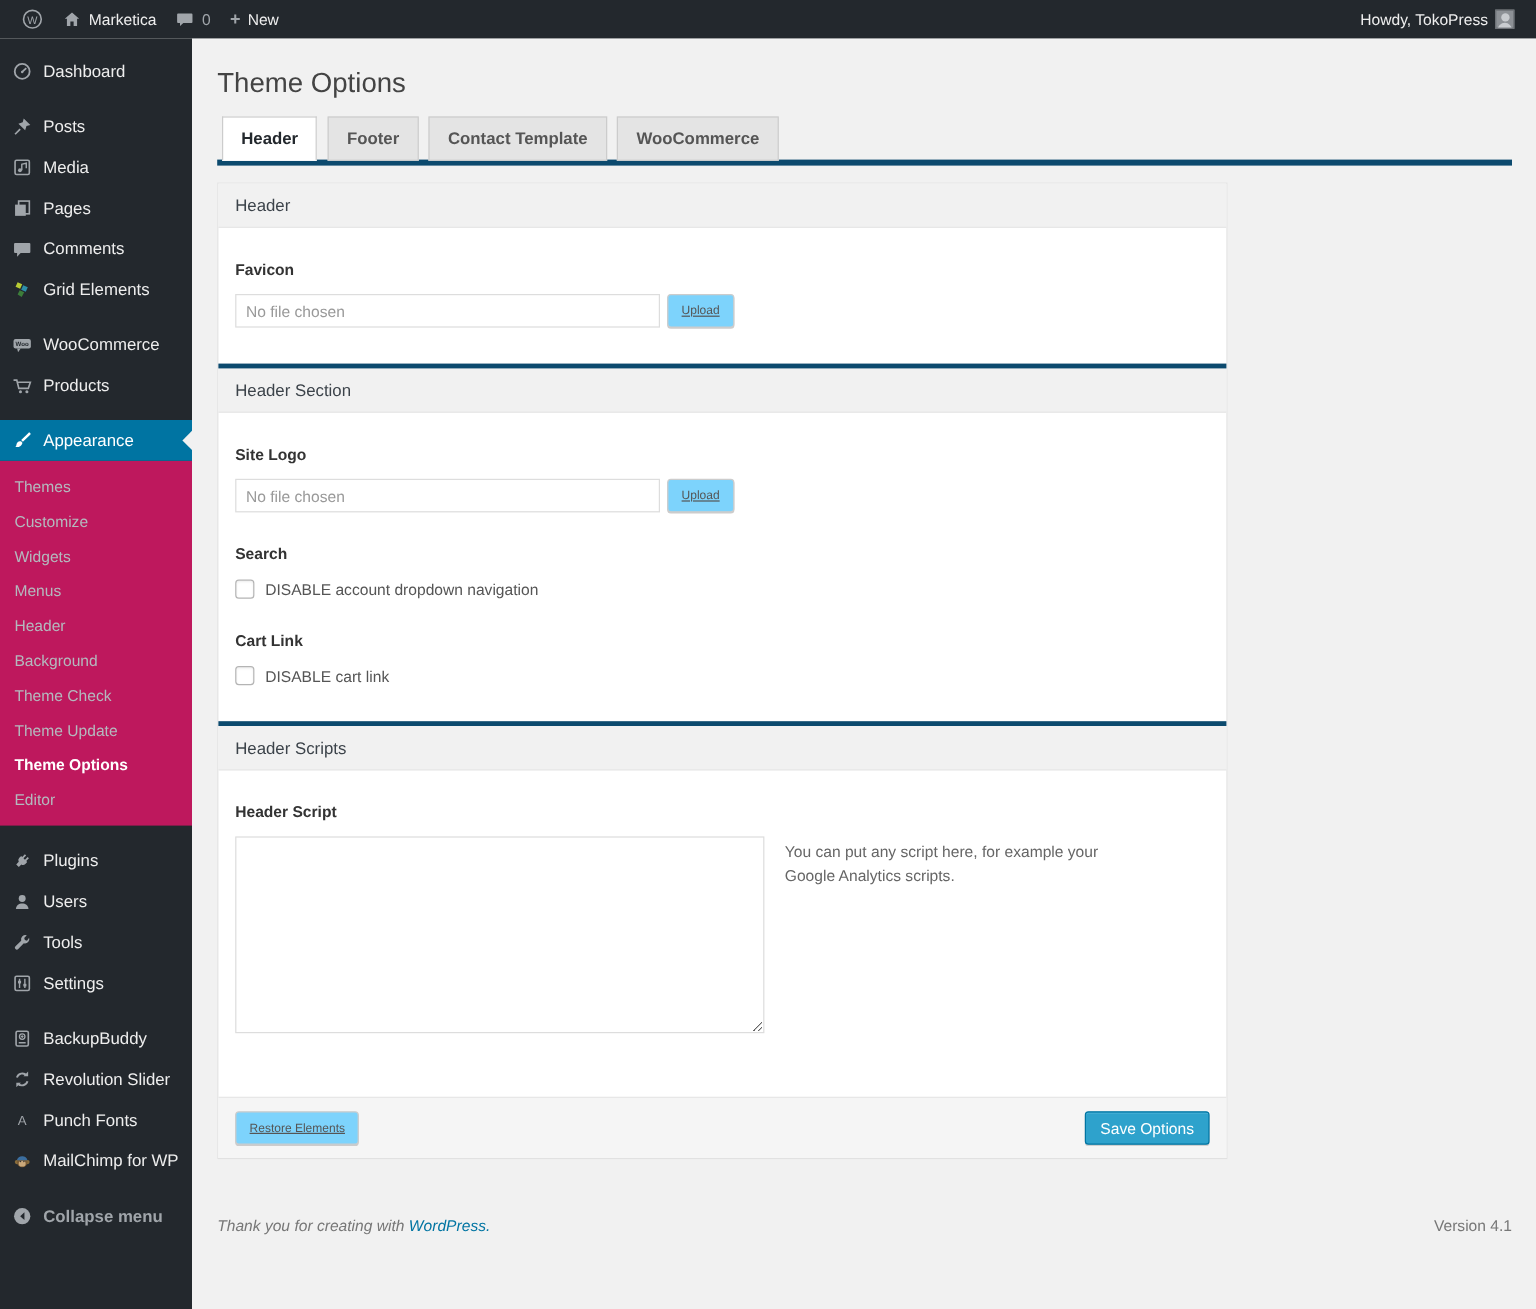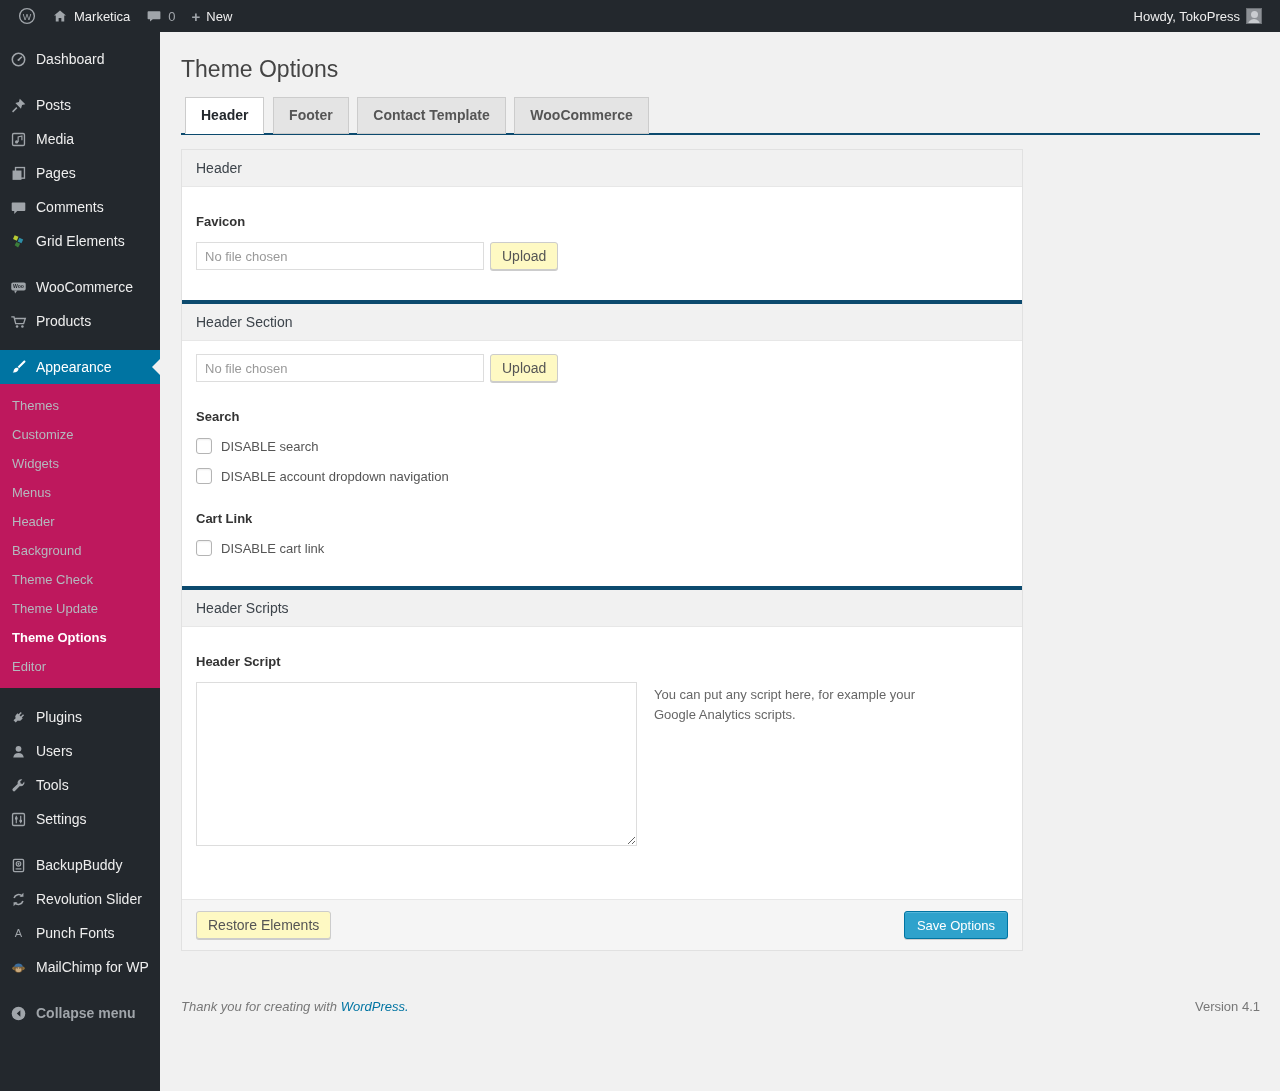--- a/index.html
+++ b/index.html
@@ -47,48 +47,48 @@
     border:8px solid transparent; border-right-color:#f1f1f1;
   }
   .sep { height:12px; }
   .submenu { background:#be185d; padding:7px 0; }
   .submenu li { padding:7px 12px; font-size:13px; color:#b4b9be; cursor:pointer; }
   .submenu li.current { color:#fff; font-weight:bold; }
   .collapse-label { color:#a0a5aa;font-weight:bold; }
 
   
   .page-title { font-size:23px; font-weight:400; color:#444; margin:0; padding:22px 0 0; line-height:30px; }
-  .tabs { margin-top:13px; border-bottom:2px solid #0c4a6e; padding-left:4px; }
+  .tabs { margin-top:13px; border-bottom:5px solid #0c4a6e; padding-left:4px; }
   .nav-tab {
     display:inline-block; padding:9px 15px; margin:0 5px -1px 0;
     border:1px solid #ccc; background:#e4e4e4; color:#555;
     font-size:14px; font-weight:600; cursor:pointer; line-height:17px;
   }
   .nav-tab.active { background:#fff; color:#23282d; border-bottom:1px solid #fff; font-weight:700; }
 
   
   .panel { width:842px; margin-top:14px; background:#fff; border:1px solid #e1e1e1; }
   .section-head {
     background:#f1f1f1; padding:10px 14px; font-size:14px; color:#3c434a;
     border-top:4px solid #0c4a6e; border-bottom:1px solid #e7e7e7;
   }
   .section-head:first-child { border-top:0; }
   .section-body { padding:0 14px 30px; }
   .field-label { display:block; font-weight:700; font-size:13px; color:#333; margin:27px 0 0; }
   .file-row { margin-top:13px; display:flex; align-items:center; }
   .file-text {
-    width:288px; height:28px; border:1px solid #ddd; background:#fff;
+    width:354px; height:28px; border:1px solid #ddd; background:#fff;
     padding:0 8px; font-size:13px; color:#555; font-family:inherit; outline:none;
   }
   .file-text::placeholder { color:#999; opacity:1; }
   .button {
     height:28px; padding:0 11px; margin-left:6px;
-    background:#fef9c3; border:1px solid #ccc; border-radius:3px;
-    color:#555; font-size:14px; font-family:inherit; cursor:pointer;
-    box-shadow:0 1px 0 #ccc; white-space:nowrap;
+    background:#7dd3fc; border:1px solid #ccc; border-radius:3px;
+    color:#555; font-size:10px; font-family:inherit; cursor:pointer;
+    box-shadow:0 1px 0 #ccc; white-space:nowrap;text-decoration:underline;
   }
   .check-row { margin-top:14px; display:flex; align-items:center; gap:9px; color:#555; font-size:13px; }
   .wp-checkbox {
     appearance:none; -webkit-appearance:none; width:16px; height:16px; margin:0;
     border:1px solid #b4b4b4; border-radius:3px; background:#fff; cursor:pointer;
     box-shadow:inset 0 1px 2px rgba(0,0,0,.07);
   }
   .script-row { display:flex; margin-top:13px; }
   .script-area {
     width:441px; height:164px; border:1px solid #ddd; background:#fff;
@@ -389,30 +389,27 @@
       <div class="section-body">
         <label class="field-label">Favicon</label>
         <div class="file-row">
           <input class="file-text" type="text" placeholder="No file chosen" style="">
           <button class="button">Upload</button>
         </div>
       </div>
 
       <div class="section-head">Header Section</div>
       <div class="section-body">
+        <label class="field-label">Site Logo</label>
         <div class="file-row">
           <input class="file-text" type="text" placeholder="No file chosen" style="">
           <button class="button">Upload</button>
         </div>
 
         <label class="field-label">Search</label>
-        <div class="check-row">
-          <input type="checkbox" class="wp-checkbox" style="">
-          <span>DISABLE search</span>
-        </div>
 
         <div class="check-row">
           <input type="checkbox" class="wp-checkbox" style="">
           <span>DISABLE account dropdown navigation</span>
         </div>
 
         <label class="field-label">Cart Link</label>
         <div class="check-row">
           <input type="checkbox" class="wp-checkbox" style="">
           <span>DISABLE cart link</span>

